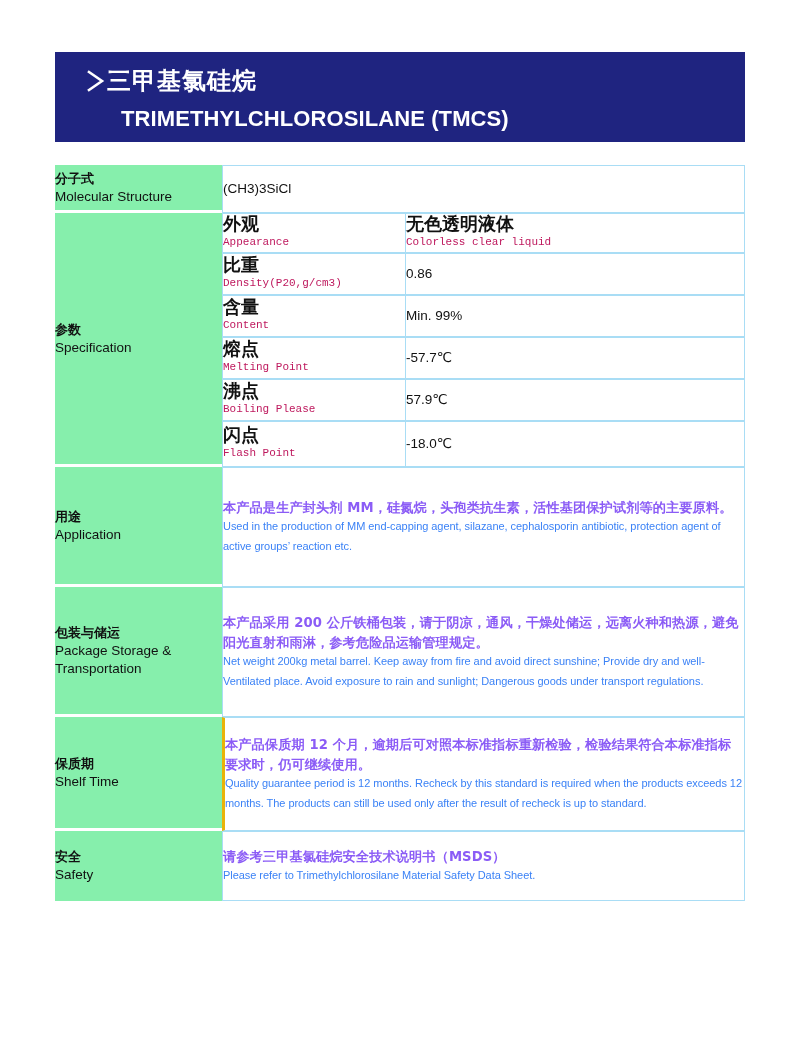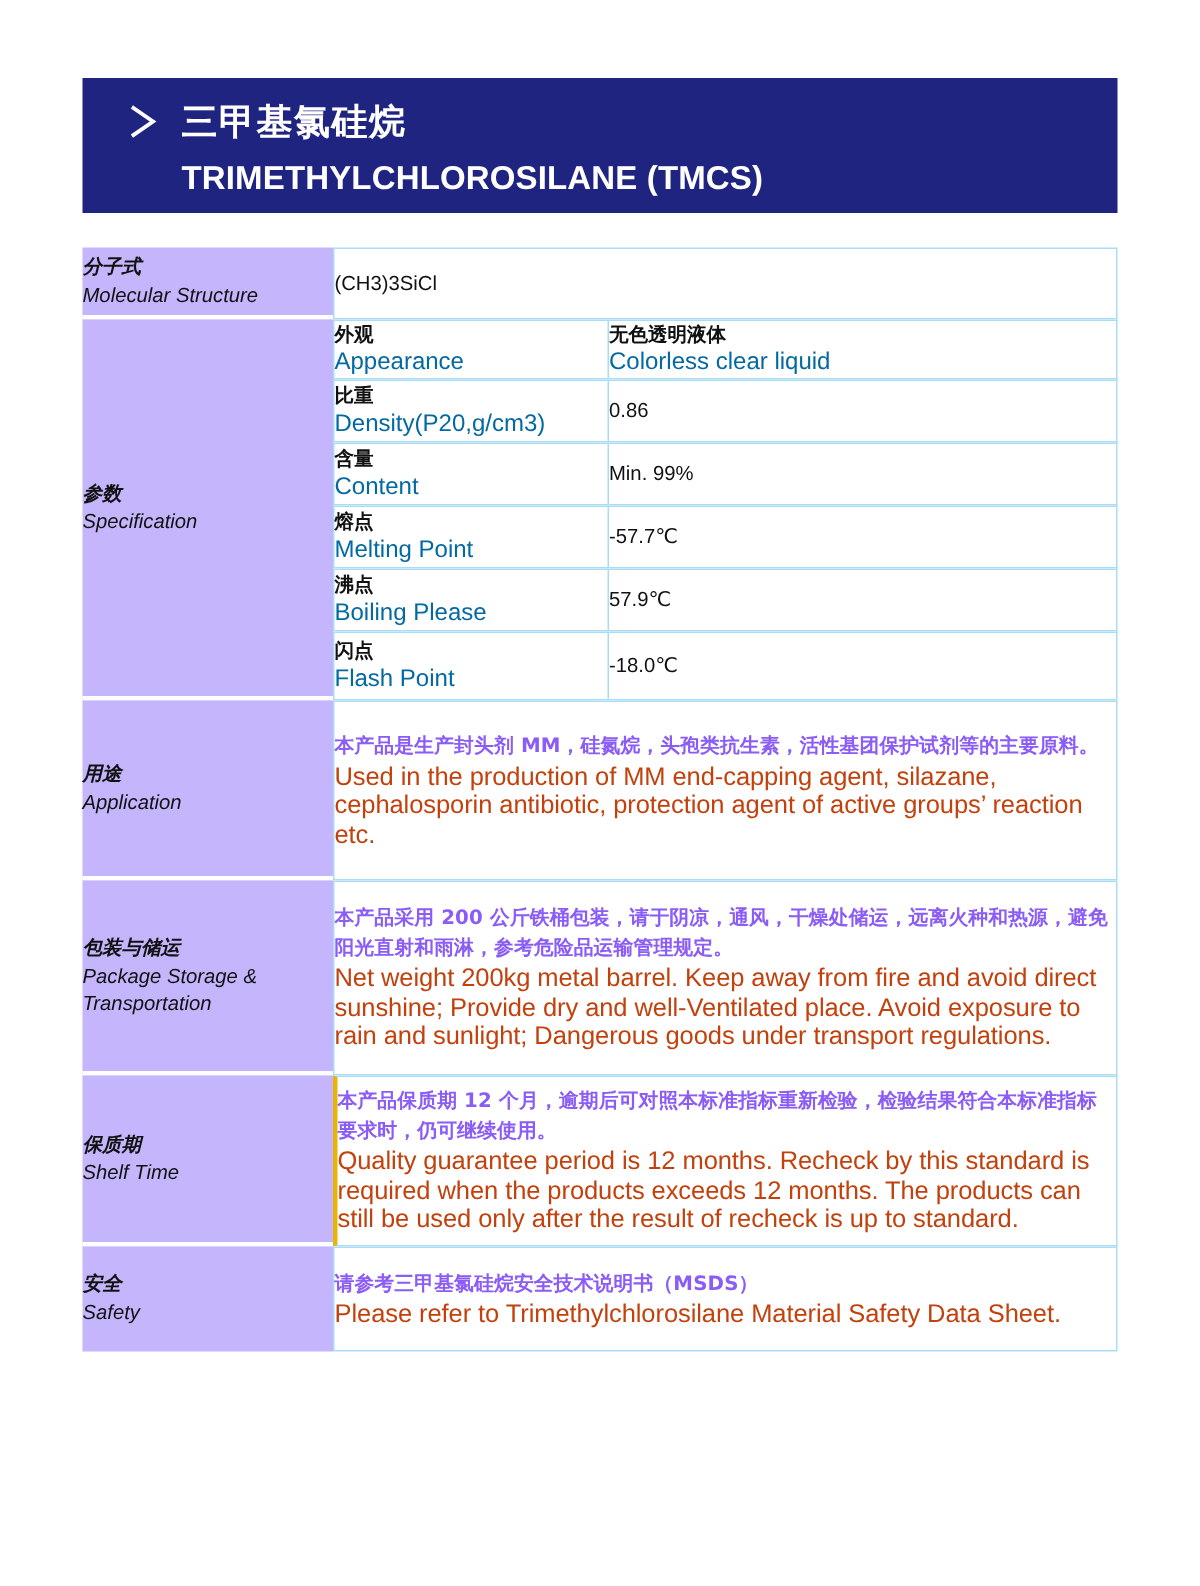--- a/index.html
+++ b/index.html
@@ -31,21 +31,21 @@
     top: 52px;
     width: 690px;
     height: 90px;
     background: #1f2480;
     box-sizing: border-box;
     padding: 9px 0 0 30px;
   }
   .header-line1 {
     display: flex;
     align-items: center;
-    gap: 14px;
+    gap: 0;
     height: 40px;
   }
   .chevron-icon {
     display: inline-block;
     width: 22px;
     height: 26px;
     position: relative;
     flex: 0 0 auto;
   }
   .chevron-icon svg { display: block; }
@@ -76,25 +76,24 @@
     border-collapse: separate;
     border-spacing: 0;
     table-layout: fixed;
   }
   .spec-table td {
     vertical-align: middle;
     padding: 0;
   }
 
   .label-cell {
-    background: #c4b5fd;
+    background: #86efac;
     border-bottom: 3px solid #ffffff;
     padding: 10px 0 10px 13px;
     vertical-align: middle;
-    font-style: italic;
   }
   .label-cell.last { border-bottom: none; }
   .label-cell .lbl-cn {
     font-family: "DejaVu Sans", "Liberation Sans", sans-serif;
     font-size: 13px;
     font-weight: 700;
     color: #111111;
     line-height: 18px;
   }
   .label-cell .lbl-en {
@@ -114,48 +113,49 @@
   }
   .white-cell.subkey {
     border-right: 1px solid #a9ddf5;
     border-left: 1px solid #a9ddf5;
   }
   .white-cell.subval {
     border-left: none;
   }
   .cell-cn {
     font-family: "DejaVu Sans", "Liberation Sans", sans-serif;
-    font-size: 13px;
+    font-size: 18px;
     font-weight: 700;
     color: #111111;
     line-height: 18px;
   }
   .cell-en {
-    font-size: 16px;
-    color: #0369a1;
-    line-height: 18px;
+    font-size: 11px;
+    color: #be185d;
+    line-height: 18px;
+    font-family: Liberation Mono, monospace;
   }
   .mono-val {
     font-size: 13.5px;
     color: #111111;
     line-height: 18px;
   }
 
   
   .para-cn {
     font-family: "DejaVu Sans", "Liberation Sans", sans-serif;
     font-size: 13.2px;
     font-weight: 700;
     color: #8b5cf6;
     line-height: 19.5px;
     letter-spacing: 0.1px;
   }
   .para-en {
-    font-size: 17px;
-    color: #c2410c;
+    font-size: 11px;
+    color: #3b82f6;
     line-height: 19.5px;
     letter-spacing: -0.05px;
   }
   .pad-para { padding: 14px 14px 14px 13px; }
 </style>
 </head>
 <body>
 
 <div class="page">
 

